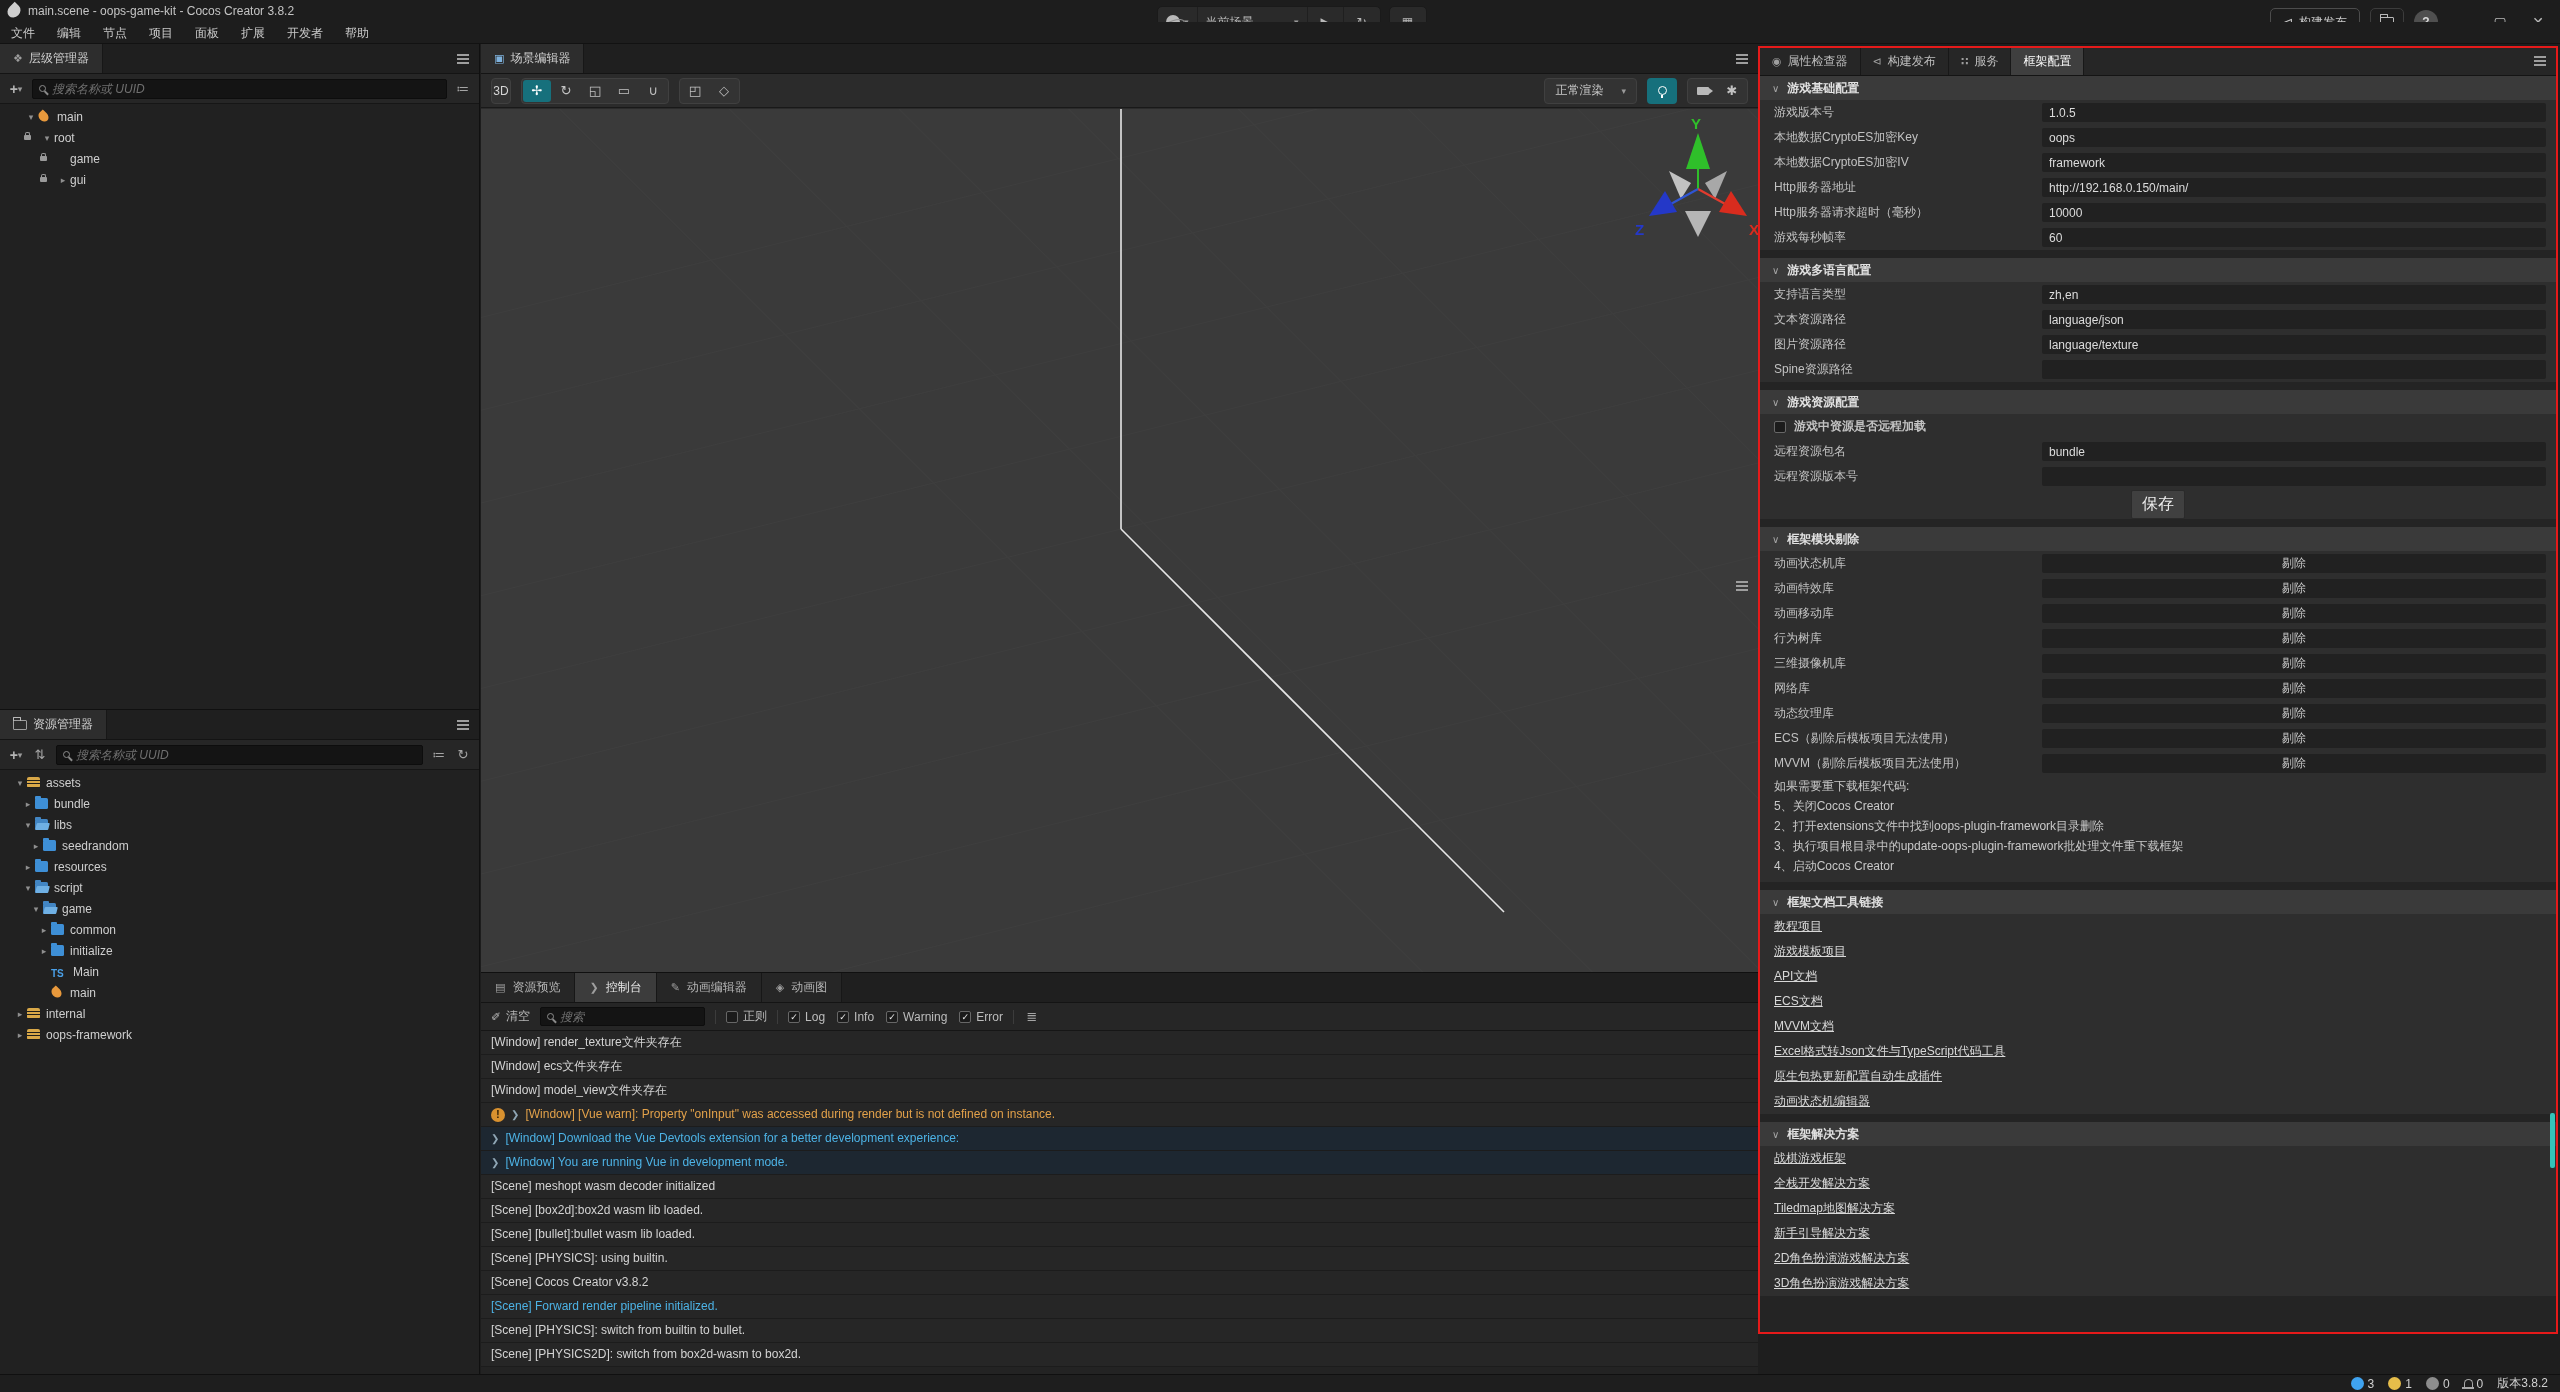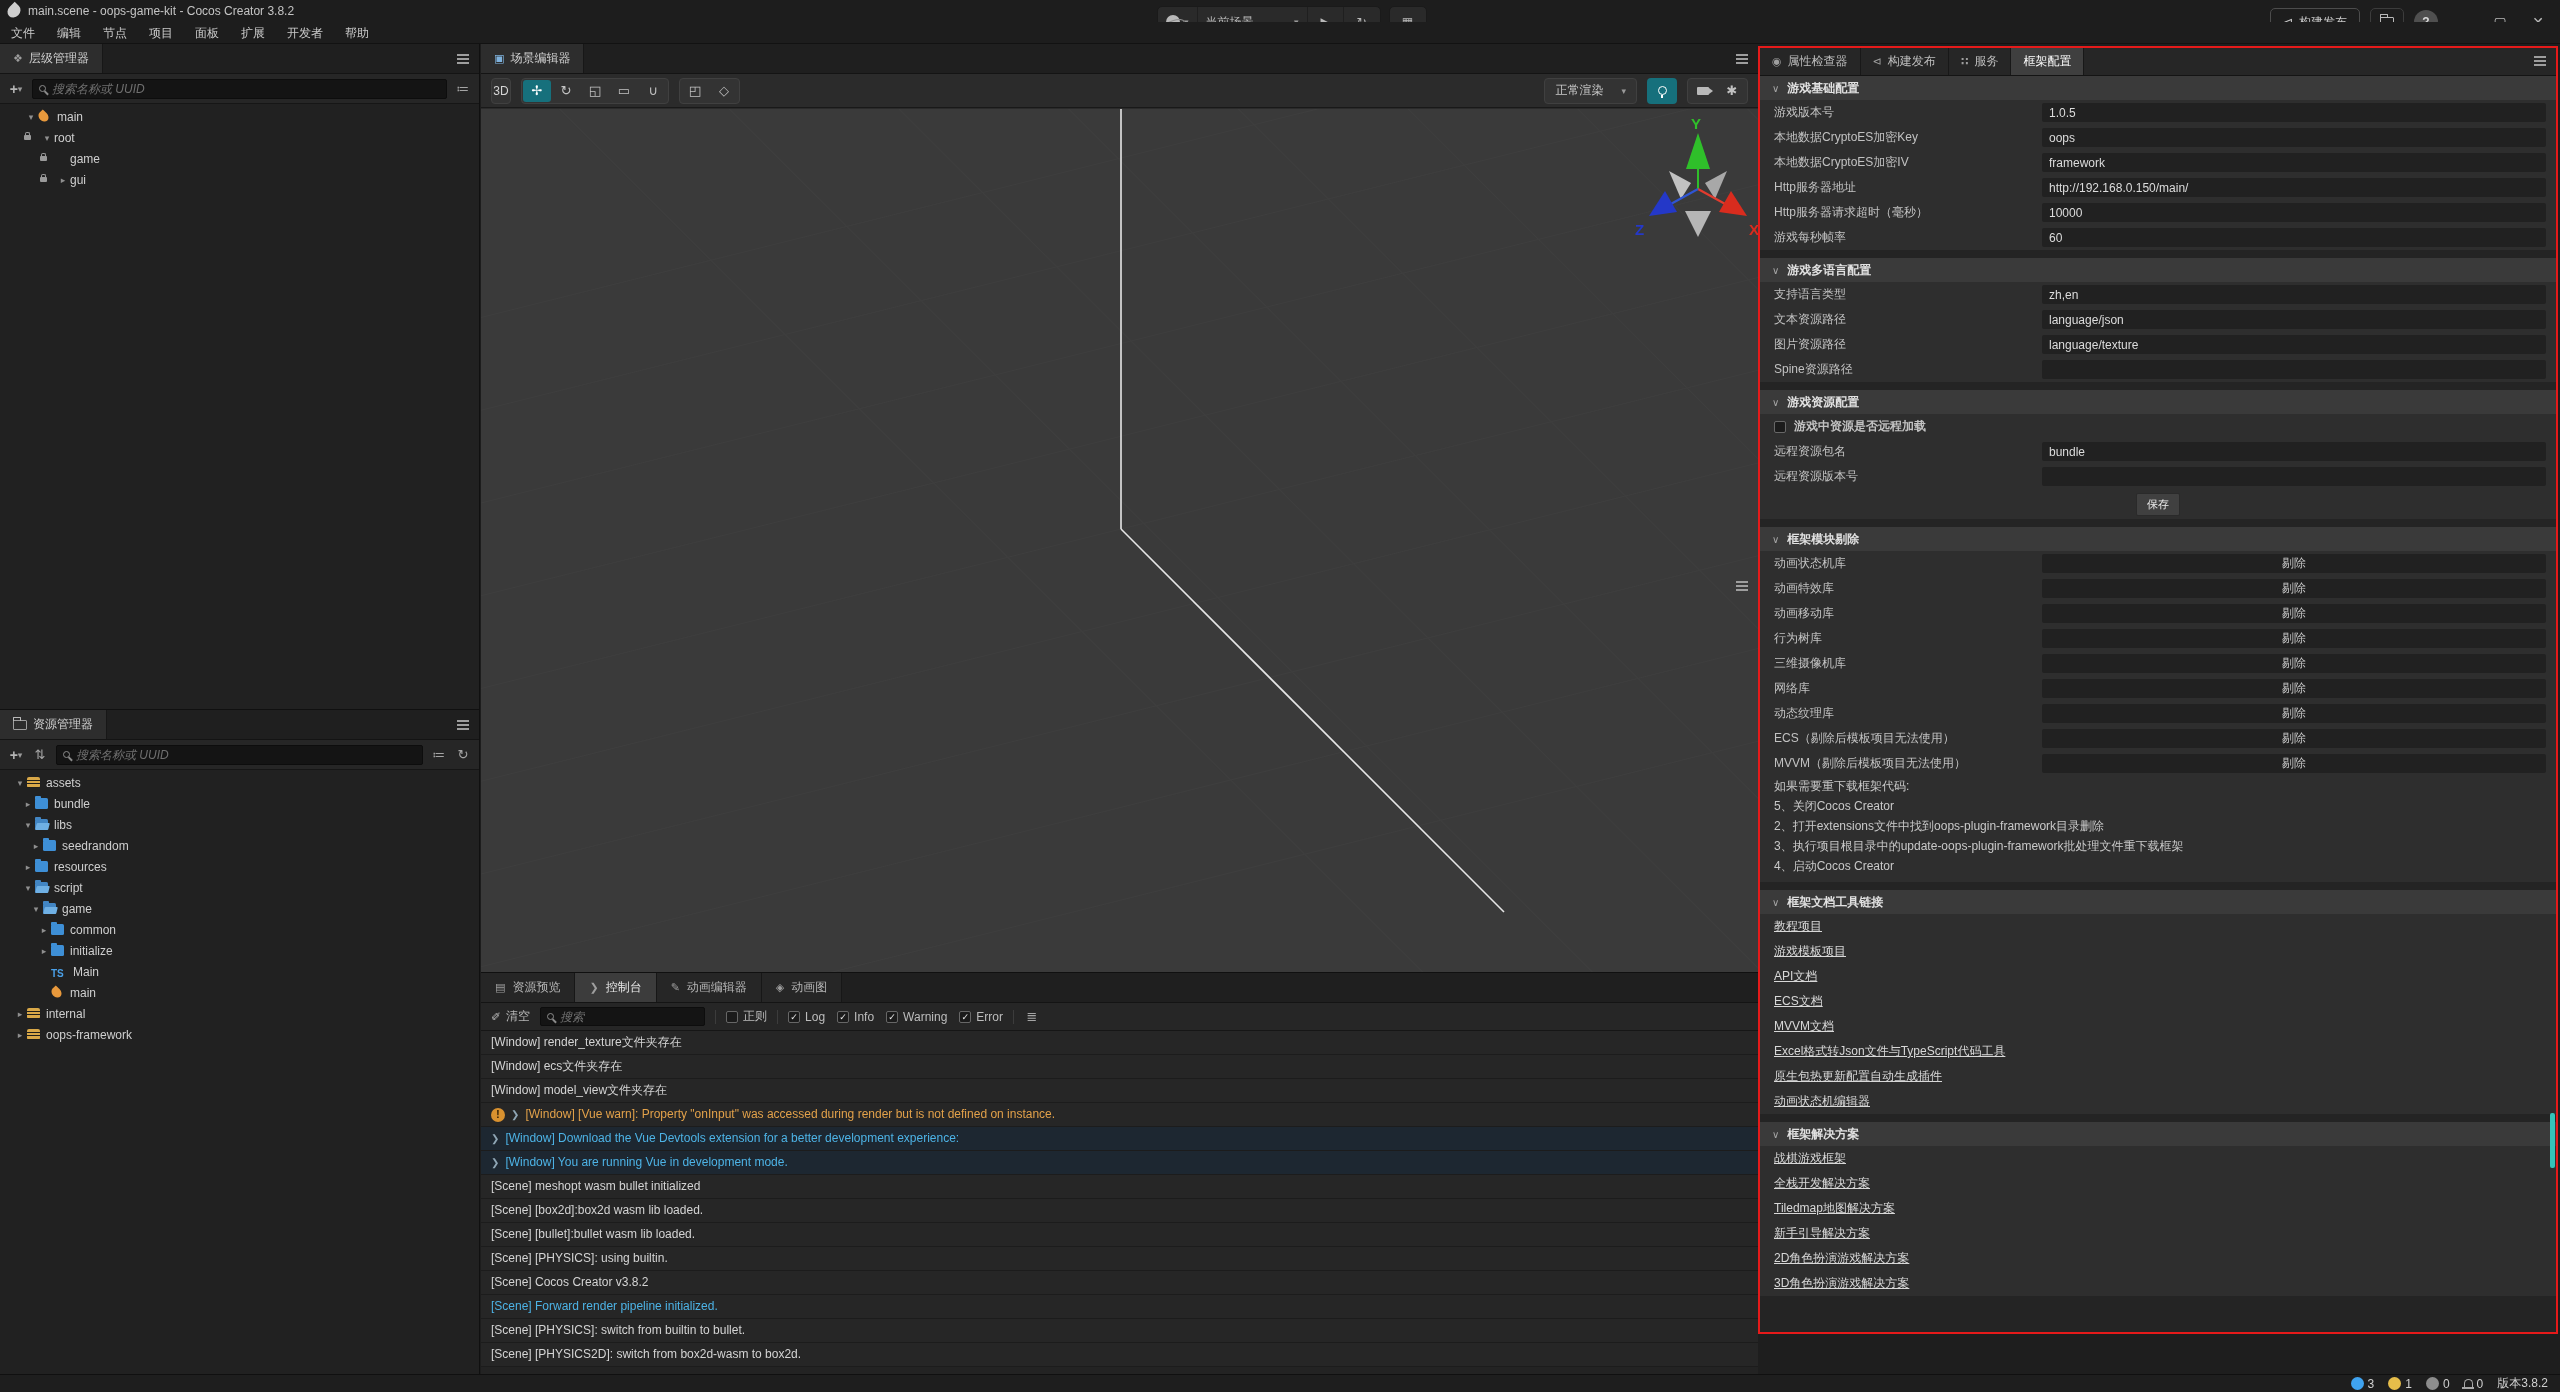--- a/index.html
+++ b/index.html
@@ -132,21 +132,21 @@
   .sec { background:#2e2e2e; margin-bottom:8px; }
   .sec-head { height:24px; background:#3a3a3a; display:flex; align-items:center; gap:8px; padding-left:12px; color:#e2e2e2; font-weight:bold; cursor:pointer; }
   .sec-caret { color:#a5a5a5; font-size:10px; font-weight:normal; }
   .prop-row { height:25px; display:flex; align-items:center; padding:0 10px 0 14px; }
   .prop-label { width:268px; flex:0 0 268px; color:#c2c2c2; white-space:nowrap; overflow:hidden; }
   .prop-ctl { flex:1; display:flex; }
   .prop-ctl input { width:100%; height:19px; background:#212121; border:none; border-radius:2px; color:#dcdcdc; padding:0 7px; font-size:12px; outline:none; font-family:inherit; }
   .remove-btn { width:100%; height:19px; background:#212121; border:none; border-radius:2px; color:#c8c8c8; font-size:12px; cursor:pointer; font-family:inherit; }
   .chk-row { height:25px; display:flex; align-items:center; gap:8px; padding-left:14px; color:#c2c2c2;font-weight:bold; }
   .save-row { height:30px; display:flex; align-items:center; justify-content:center; }
-  .save-btn { background:#404040; border:1px solid #2a2a2a; border-radius:2px; color:#ededed; padding:3px 10px; cursor:pointer; font-family:inherit; font-size:11px; }
+  .save-btn { background:#404040; border:1px solid #2a2a2a; border-radius:2px; color:#ededed; padding:3px 10px; cursor:pointer; font-family:inherit; font-size:16px; }
   .note-line { height:20px; line-height:20px; padding-left:14px; color:#c9c9c9; white-space:nowrap; }
   .notes { padding-bottom:6px; }
   .link-row { height:25px; display:flex; align-items:center; padding-left:14px; }
   .link-row a { color:#d8d8d8; text-decoration:underline; cursor:pointer; white-space:nowrap; }
   .pp-scroll { position:absolute; right:1px; top:1065px; width:5px; height:55px; background:#35c3b8; border-radius:2px; }
 
   
   .statusbar { position:absolute; left:0; top:1374px; width:2560px; height:18px; background:#1e1e1e; border-top:1px solid #101010; display:flex; align-items:center; justify-content:flex-end; padding-right:12px; gap:14px; }
   .badge { display:flex; align-items:center; gap:4px; color:#d0d0d0; cursor:pointer; }
   .bicon { width:13px; height:13px; border-radius:50%; display:flex; align-items:center; justify-content:center; font-size:9px; font-weight:bold; }
@@ -545,21 +545,21 @@
           <span class="c-caret">❯</span>
           <span>[Window] Download the Vue Devtools extension for a better development experience:</span>
         </div>
         <div class="c-line" data-kind="info" data-caret="1" data-badge="none" data-tint="1">
 
           <span class="c-caret">❯</span>
           <span>[Window] You are running Vue in development mode.</span>
         </div>
         <div class="c-line" data-kind="log" data-caret="0" data-badge="none" data-tint="0">
 
-          <span>[Scene] meshopt wasm bullet initialized</span>
+          <span>[Scene] meshopt wasm decoder initialized</span>
         </div>
         <div class="c-line" data-kind="log" data-caret="0" data-badge="none" data-tint="0">
 
           <span>[Scene] [box2d]:box2d wasm lib loaded.</span>
         </div>
         <div class="c-line" data-kind="log" data-caret="0" data-badge="none" data-tint="0">
 
           <span>[Scene] [bullet]:bullet wasm lib loaded.</span>
         </div>
         <div class="c-line" data-kind="log" data-caret="0" data-badge="none" data-tint="0">

